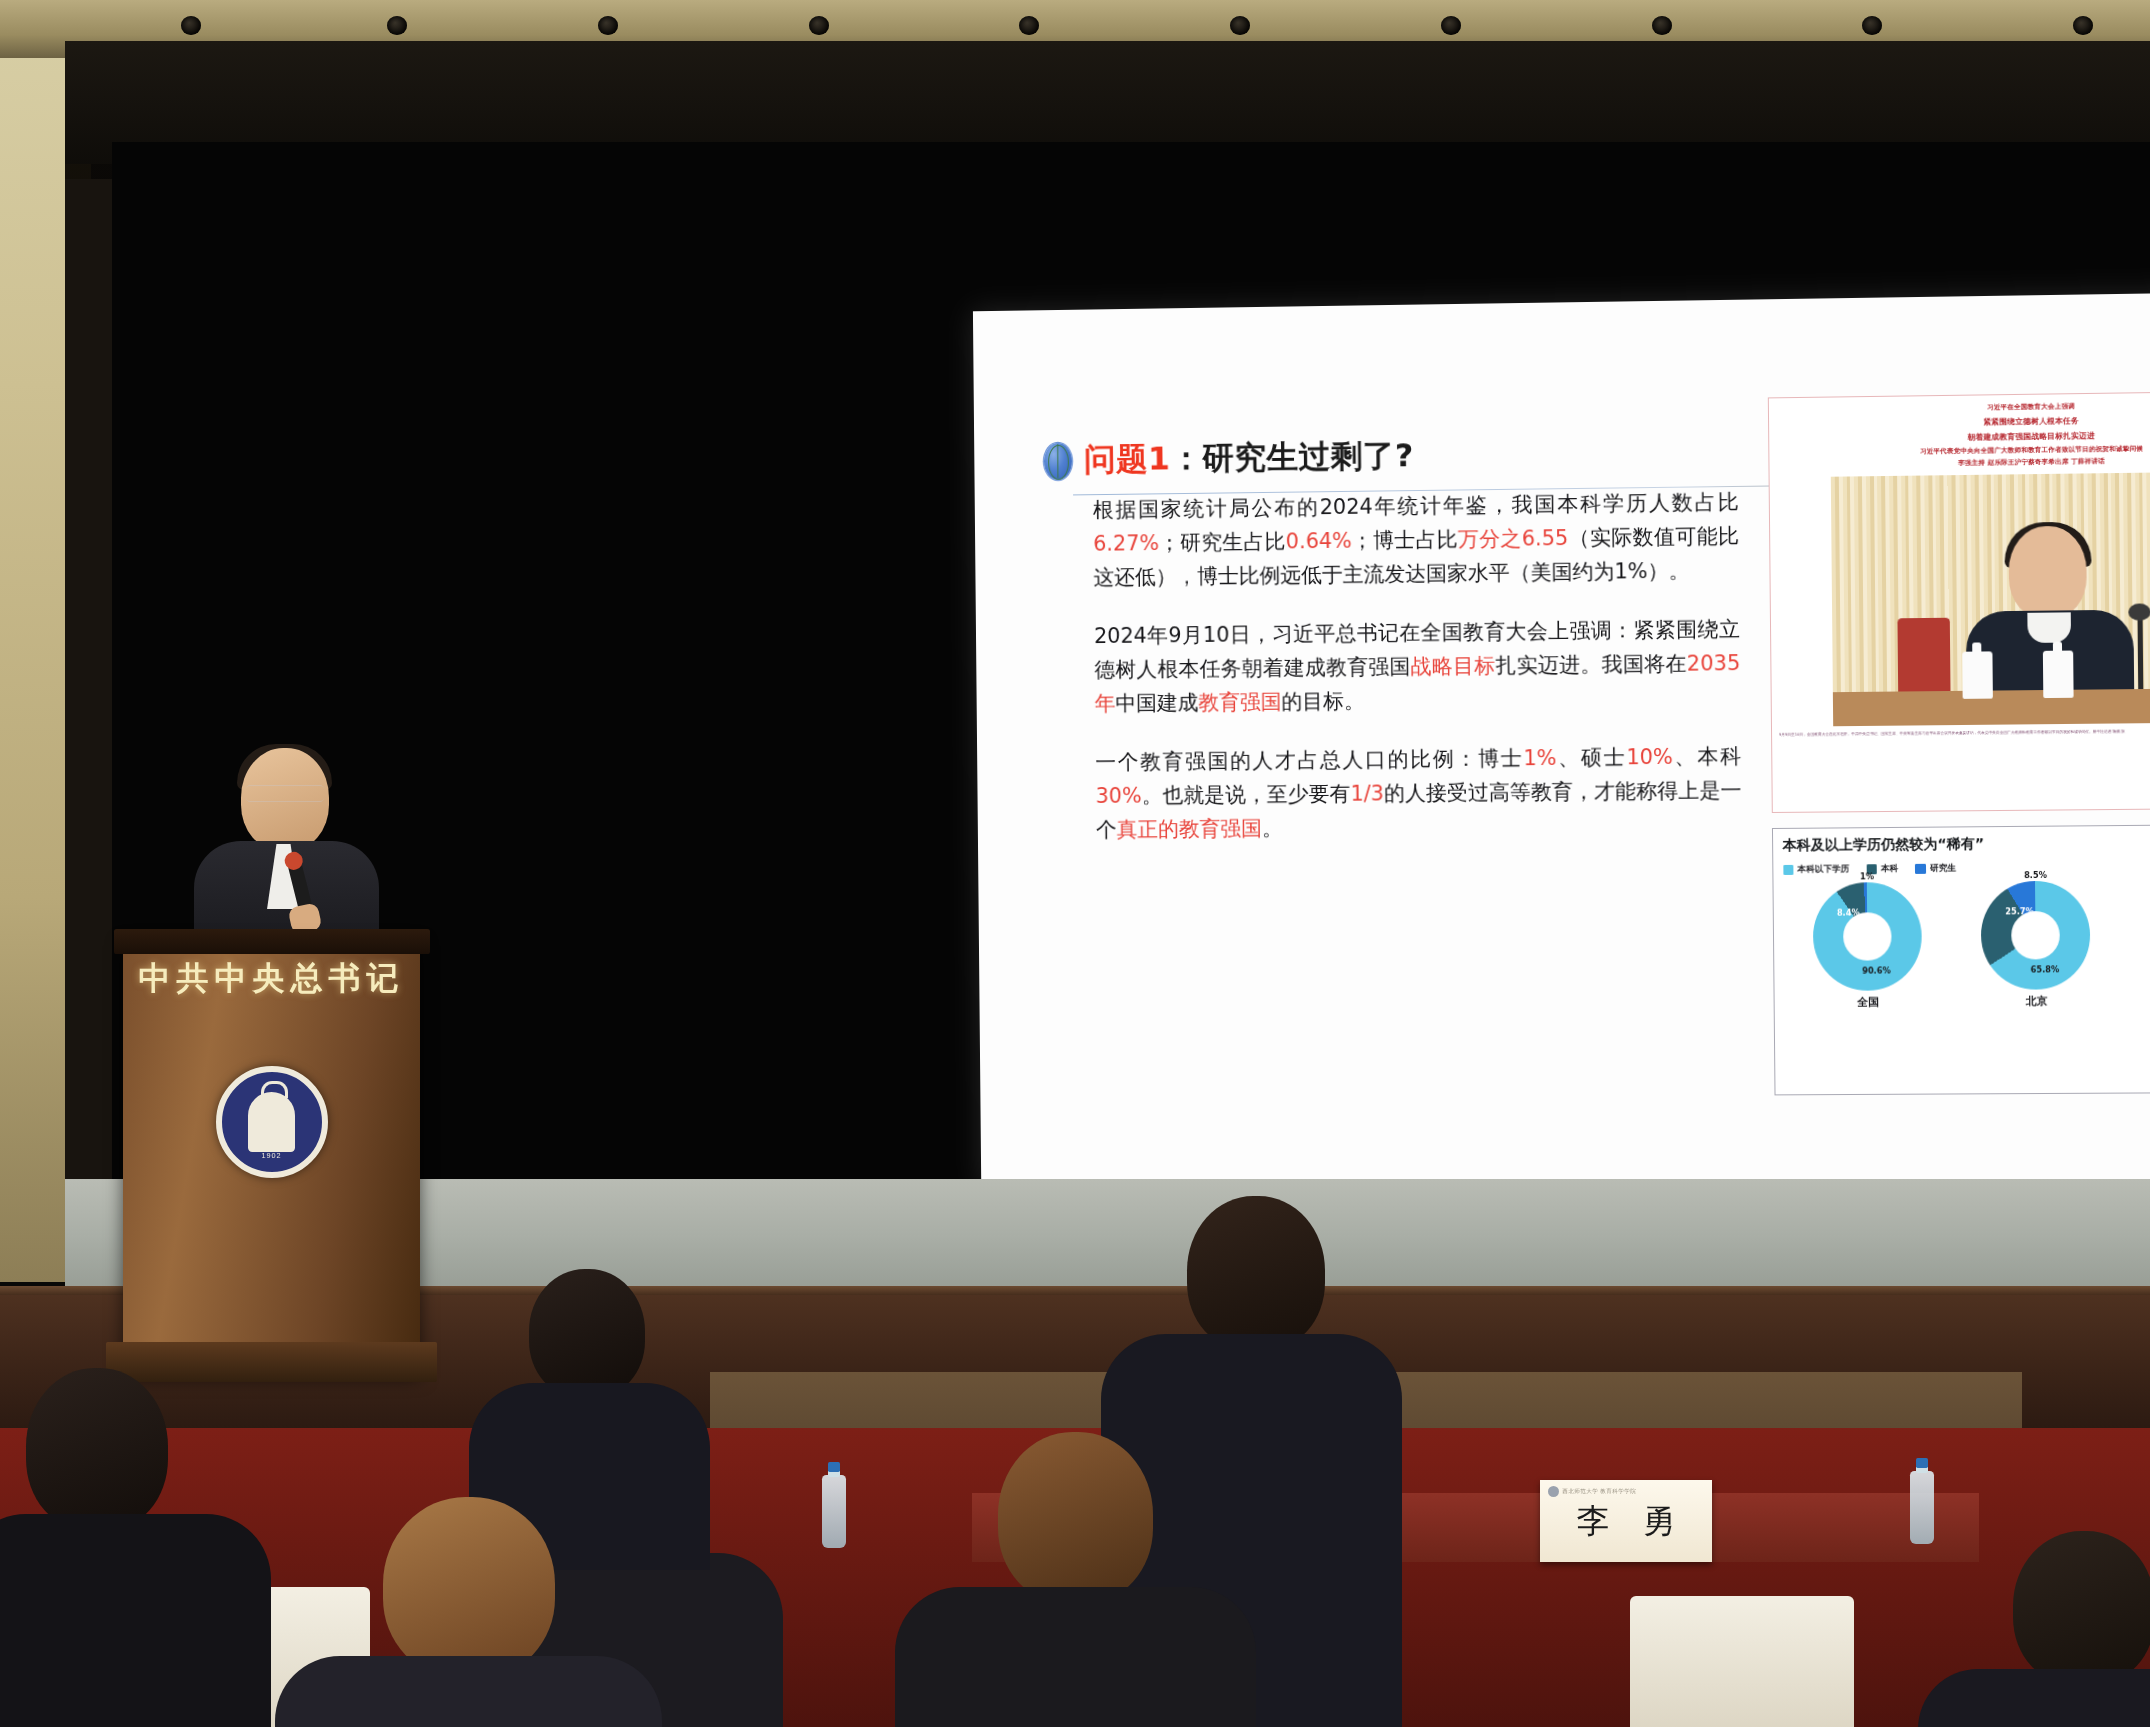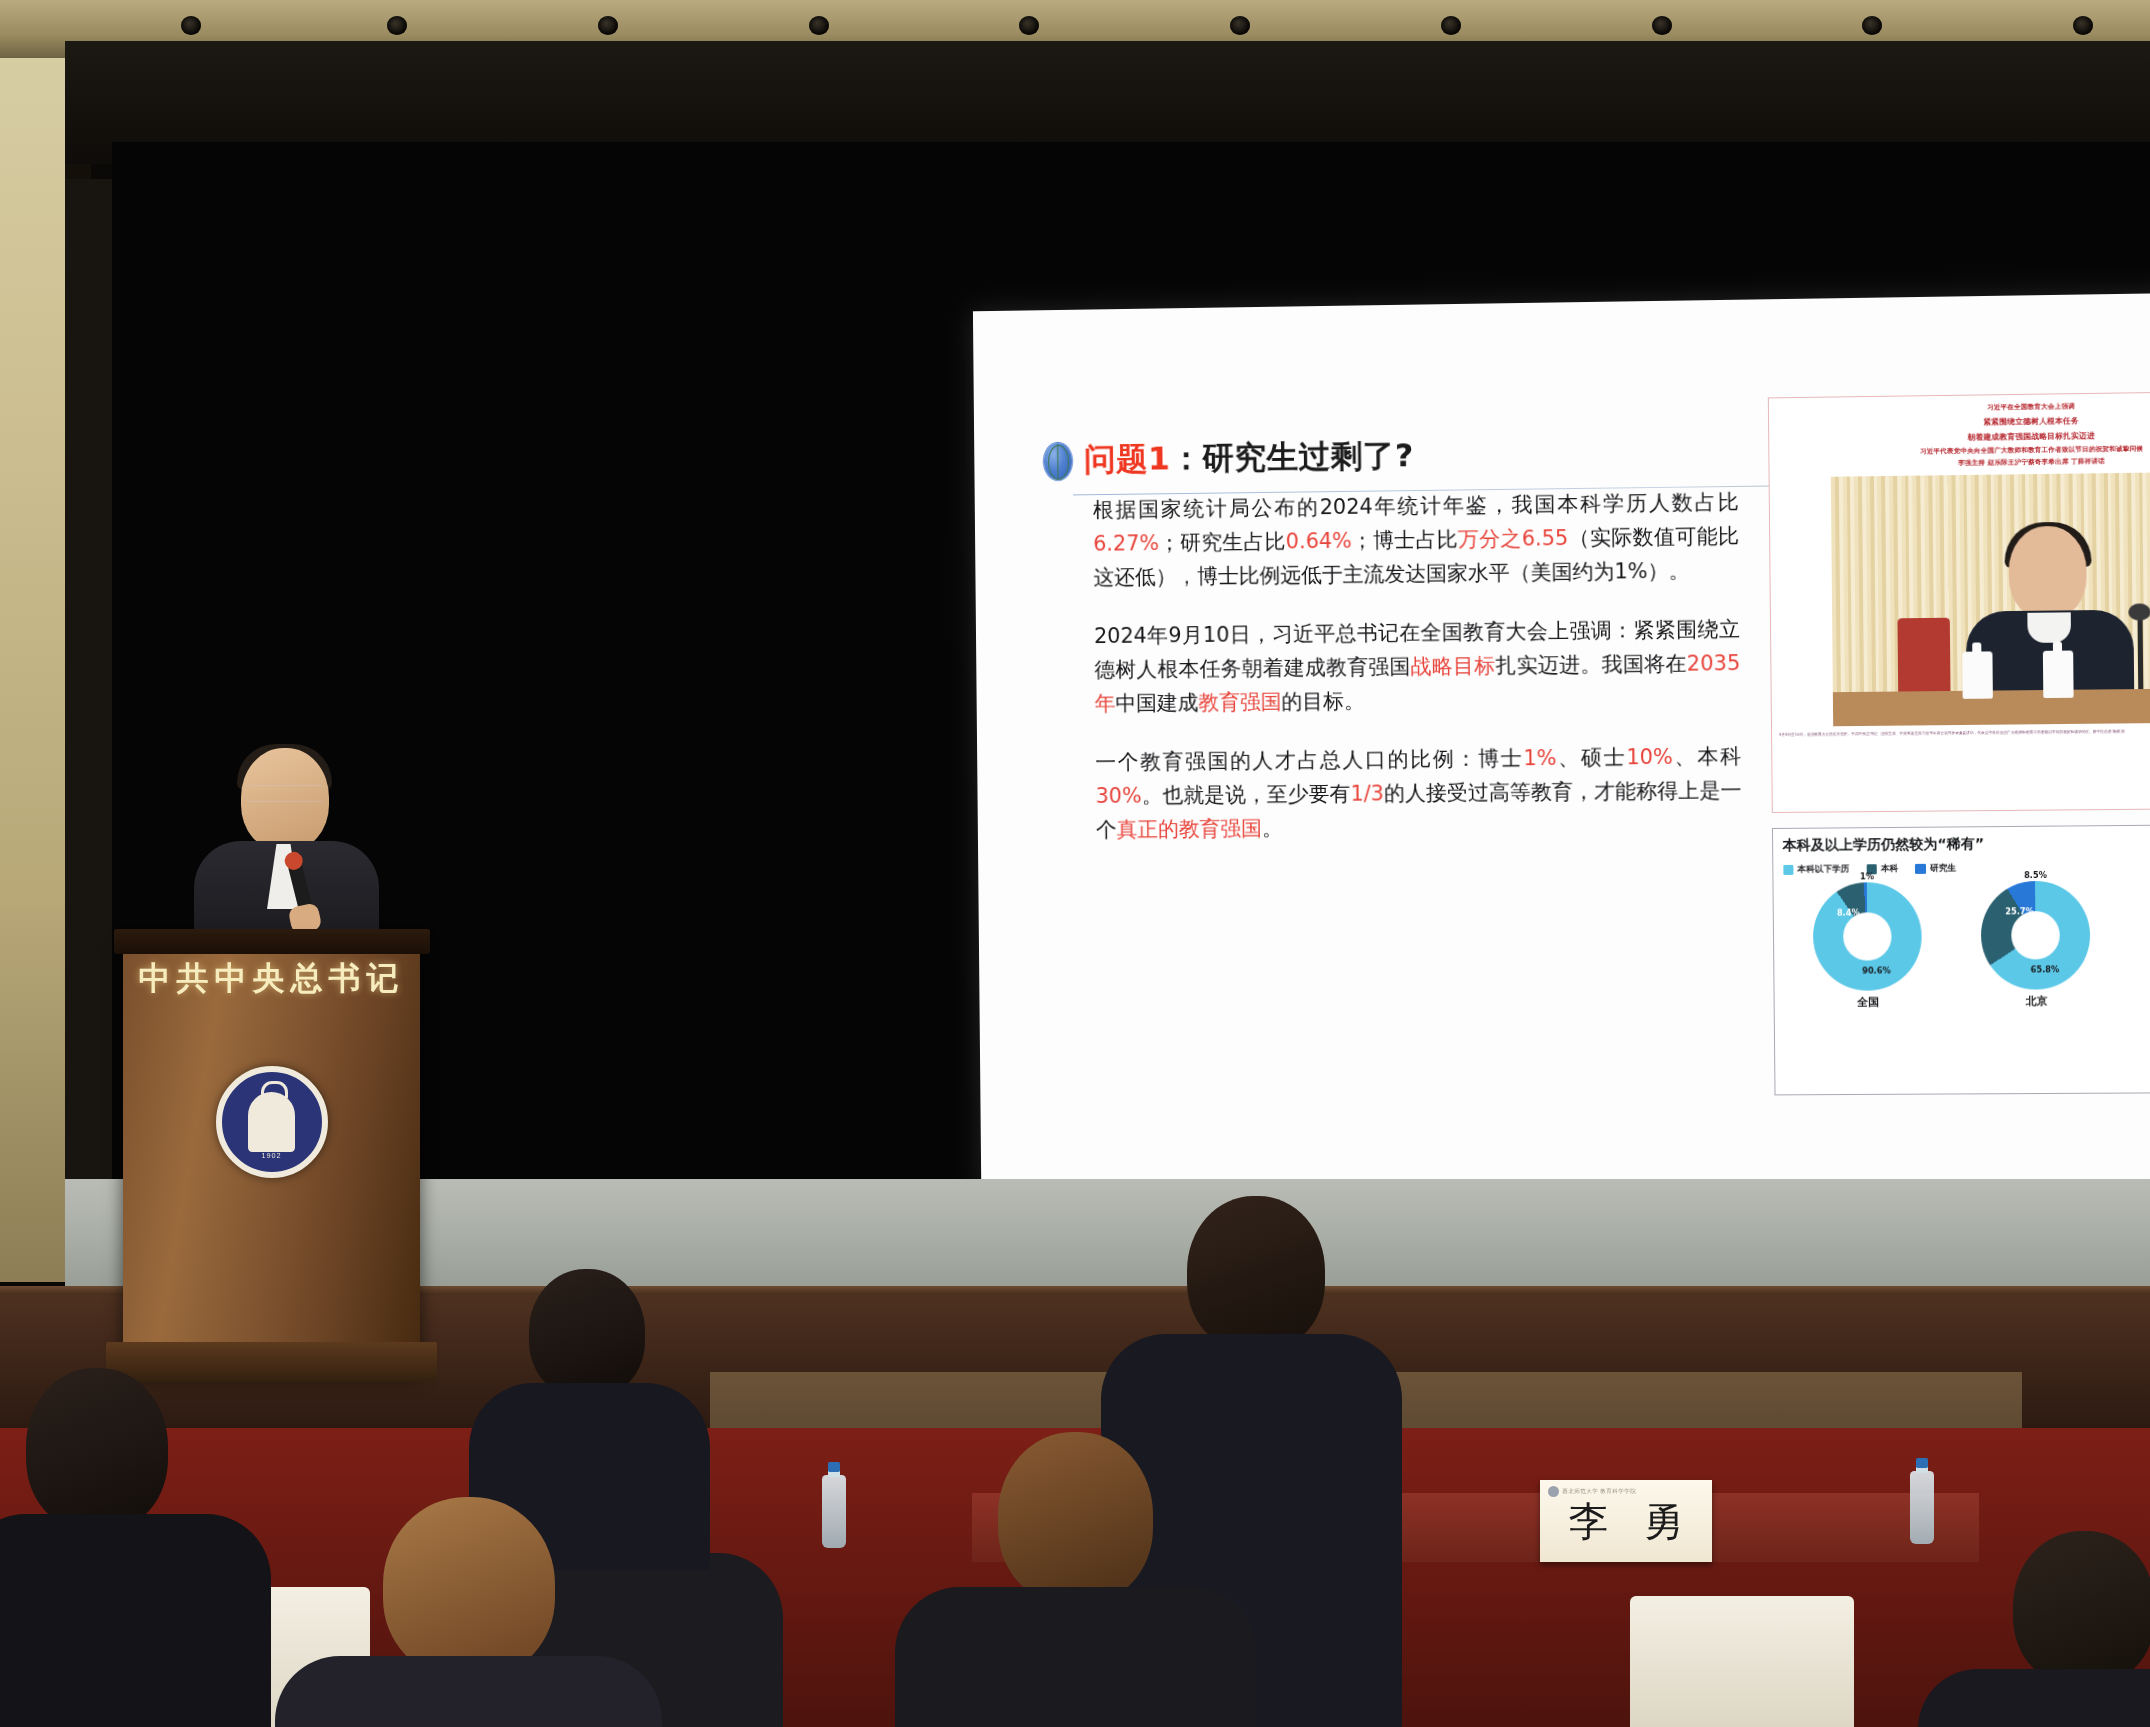--- a/index.html
+++ b/index.html
@@ -230,21 +230,21 @@
   }
   .nameplate{
     position:absolute;left:1540px;top:1480px;width:172px;height:82px;
     background:linear-gradient(180deg,#fdf8ec,#f0e7d2);
     box-shadow:0 2.6px 6px rgba(0,0,0,.45);
     display:flex;flex-direction:column;align-items:center;justify-content:center;
   }
   .np-logo-row{position:absolute;top:6px;left:7.7px;display:flex;gap:3.4px;align-items:center;}
   .np-logo{width:11.2px;height:11.2px;border-radius:50%;background:#9aa2ae;}
   .np-org{font-size:5.6px;color:#9a9384;letter-spacing:0.4px;}
-  .np-name{font-size:40px;color:#1b1b1b;letter-spacing:11.2px;text-indent:11.2px;
+  .np-name{font-size:33px;color:#1b1b1b;letter-spacing:11.2px;text-indent:11.2px;
            font-family:"DejaVu Serif","Liberation Serif",serif;}
   .chair-back{position:absolute;background:linear-gradient(180deg,#f3efe3,#ddd6c4);border-radius:6px 6px 2.6px 2.6px;}
   .bottle{position:absolute;width:24px;height:73px;border-radius:4.3px 4.3px 6px 6px;
           background:linear-gradient(180deg,rgba(225,235,240,.9),rgba(170,195,205,.85));}
   .bottle:before{content:"";position:absolute;left:6px;top:-11.2px;width:12px;height:13px;background:#cfe0e6;border-radius:2.2px;}
   .bottle-cap{position:absolute;left:6px;top:-13px;width:12px;height:9.5px;background:#2c6fb5;border-radius:1.7px;}
 </style>
 </head>
 <body>
 

